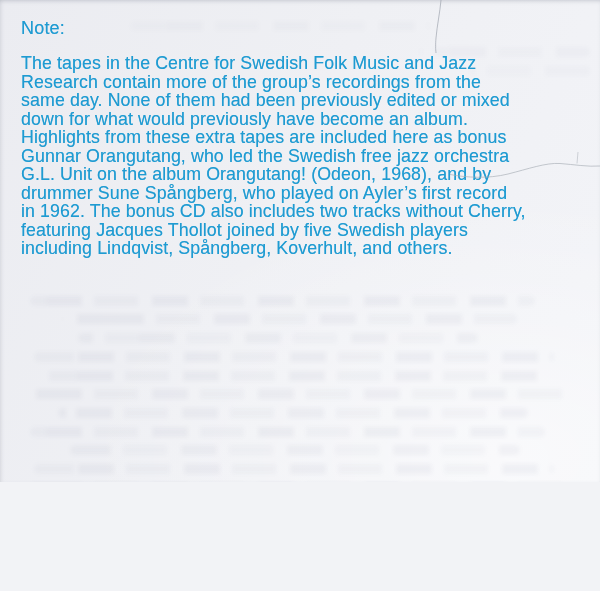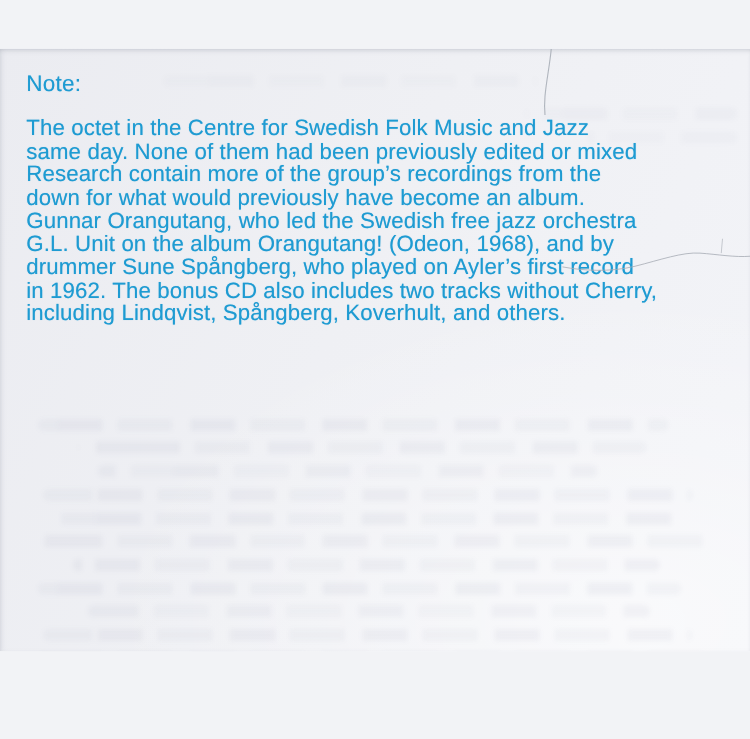--- a/index.html
+++ b/index.html
@@ -10,21 +10,20 @@
   }
   .page {
     position: relative;
     width: 600px; height: 482px;
     overflow: hidden;
     background:
       radial-gradient(130% 100% at 85% 95%, rgba(255,255,255,0.55) 0%, rgba(255,255,255,0) 55%),
       linear-gradient(115deg, #ebecf1 0%, #eff0f4 45%, #f3f4f8 100%);
     box-shadow: inset 0 3px 4px -2px rgba(130,135,150,0.35),
                 inset 3px 0 5px -3px rgba(130,135,150,0.25);
-    margin-top: 39px;
   }
   .note-heading {
     position: absolute;
     left: 21px; top: 18px;
     margin: 0;
     font-size: 18px;
     font-weight: 400;
     line-height: 20px;
     color: var(--ink, #1e9bd2);
     text-shadow: 0 0 0.6px rgba(30,155,210,0.55);
@@ -87,28 +86,30 @@
       <div class="ghost-row" style="left: 30px; top: 483px; width: 545px; opacity: 0.58; background-position: 16px 0px;"></div>
       <div class="ghost-row" style="left: 50px; top: 501px; width: 470px; opacity: 0.58; background-position: 59px 0px;"></div>
       <div class="ghost-row" style="left: 34px; top: 520px; width: 500px; opacity: 0.52; background-position: 44px 0px;"></div>
       <div class="ghost-row" style="left: 64px; top: 539px; width: 360px; opacity: 0.48; background-position: 60px 0px;"></div>
       <div class="ghost-row" style="left: 95px; top: 556px; width: 330px; opacity: 0.42; background-position: 83px 0px;"></div>
     </div>
 
   <h1 class="note-heading">Note:</h1>
 
   <div class="note-paragraph">
-      <div class="line"><span>The octet in the Centre for Swedish Folk Music and Jazz</span></div>
+      <div class="line"><span>The tapes in the Centre for Swedish Folk Music and Jazz</span></div>
+      <div class="line"><span>Research contain more of the group’s recordings from the</span></div>
       <div class="line"><span>same day. None of them had been previously edited or mixed</span></div>
-      <div class="line"><span>Research contain more of the group’s recordings from the</span></div>
       <div class="line"><span>down for what would previously have become an album.</span></div>
+      <div class="line"><span>Highlights from these extra tapes are included here as bonus</span></div>
       <div class="line"><span>Gunnar Orangutang, who led the Swedish free jazz orchestra</span></div>
       <div class="line"><span>G.L. Unit on the album </span><span class="italic">Orangutang</span><span>! (Odeon, 1968), and by</span></div>
       <div class="line"><span>drummer Sune Spångberg, who played on Ayler’s first record</span></div>
       <div class="line"><span>in 1962. The bonus CD also includes two tracks without Cherry,</span></div>
+      <div class="line"><span>featuring Jacques Thollot joined by five Swedish players</span></div>
       <div class="line"><span>including Lindqvist, Spångberg, Koverhult, and others.</span></div>
     </div>
 
   <svg class="hair-artifacts" width="600" height="591" viewBox="0 0 600 591">
     <path d="M441,0 C440,12 437,26 436,38 C435.4,45 435.6,49 436,53" fill="none" stroke="#9ba1ab" stroke-width="0.9" opacity="0.75"></path>
     <path d="M450,174.5 C466,177.5 488,179 508,174 C528,169 546,162.5 560,163.5 C574,164.5 588,167 600,166" fill="none" stroke="#a6abb4" stroke-width="0.8" opacity="0.8"></path>
     <path d="M578,152 L577,163.5" fill="none" stroke="#a6abb4" stroke-width="0.7" opacity="0.7"></path>
   </svg>
 
 </div>

